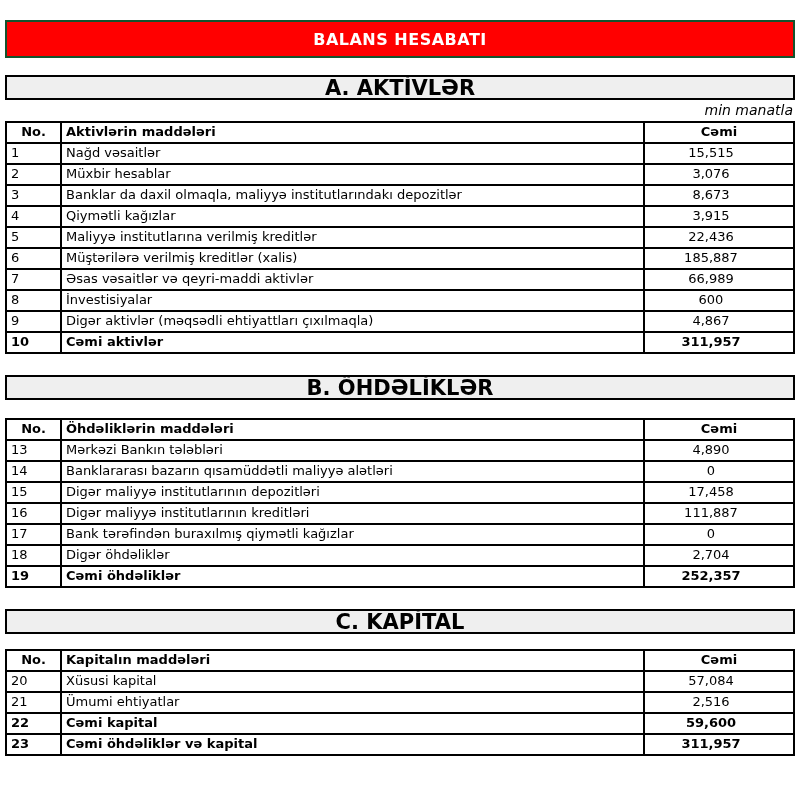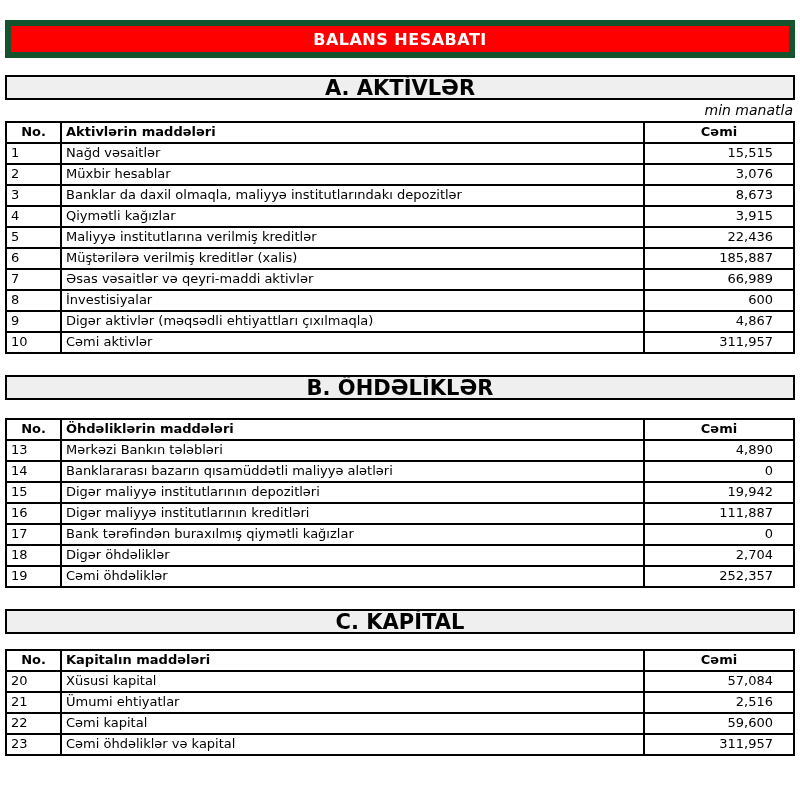--- a/index.html
+++ b/index.html
@@ -11,21 +11,21 @@
   }
   .page {
     width: 800px;
     min-height: 802px;
     background: #ffffff;
     padding: 20px 5px 0 5px;
   }
   
   .banner {
     height: 38px;
-    border: 6px solid #14532d;
+    border: 2px solid #14532d;
     background: #ff0000;
     display: flex;
     align-items: center;
     justify-content: center;
   }
   .banner span {
     color: #ffffff;
     font-weight: bold;
     font-size: 16px;
     letter-spacing: 0.5px;
@@ -63,22 +63,22 @@
     line-height: 16px;
     padding: 1px 4px 2px 4px;
     overflow: hidden;
     white-space: nowrap;
   }
   th { font-weight: bold; }
   .col-no    { width: 55px;  }
   .col-item  { text-align: left; }
   .col-total { width: 150px; }
   th.col-total { text-align: center; margin-top: 47px; }
-  td.col-total { text-align: right; padding-right: 20px; }
-  tr.total-row td { font-weight: normal; }
+  td.col-total { text-align: center; padding-right: 20px; }
+  tr.total-row td { font-weight: bold; }
 </style>
 </head>
 <body>
 
 <div class="page">
 
   <div class="banner">
     <span>BALANS HESABATI</span>
   </div>
 
@@ -166,21 +166,21 @@
             <td class="col-total">4,890</td>
           </tr>
           <tr>
             <td class="col-no">14</td>
             <td class="col-item">Banklararası bazarın qısamüddətli maliyyə alətləri</td>
             <td class="col-total">0</td>
           </tr>
           <tr>
             <td class="col-no">15</td>
             <td class="col-item">Digər maliyyə institutlarının depozitləri</td>
-            <td class="col-total">19,942</td>
+            <td class="col-total">17,458</td>
           </tr>
           <tr>
             <td class="col-no">16</td>
             <td class="col-item">Digər maliyyə institutlarının kreditləri</td>
             <td class="col-total">111,887</td>
           </tr>
           <tr>
             <td class="col-no">17</td>
             <td class="col-item">Bank tərəfindən buraxılmış qiymətli kağızlar</td>
             <td class="col-total">0</td>

